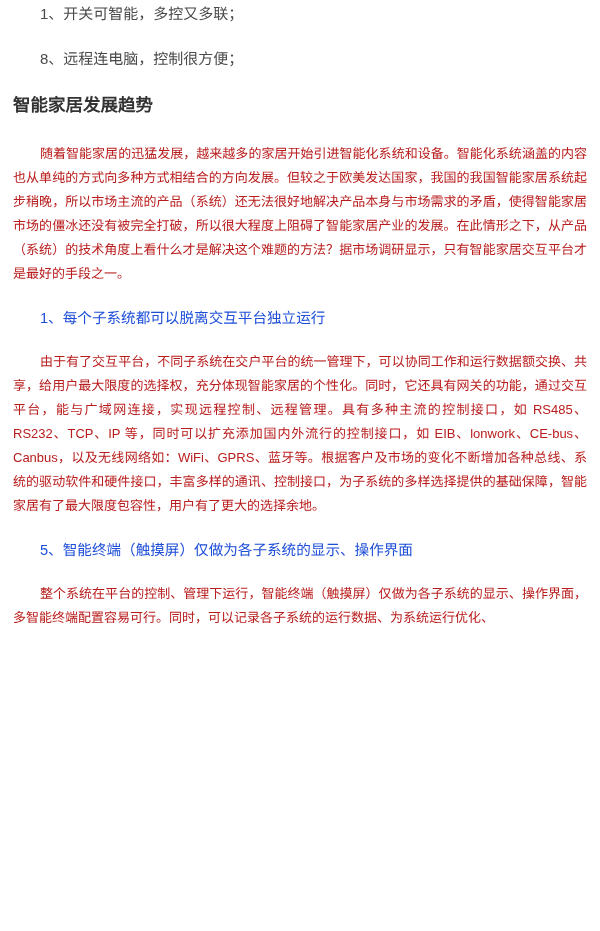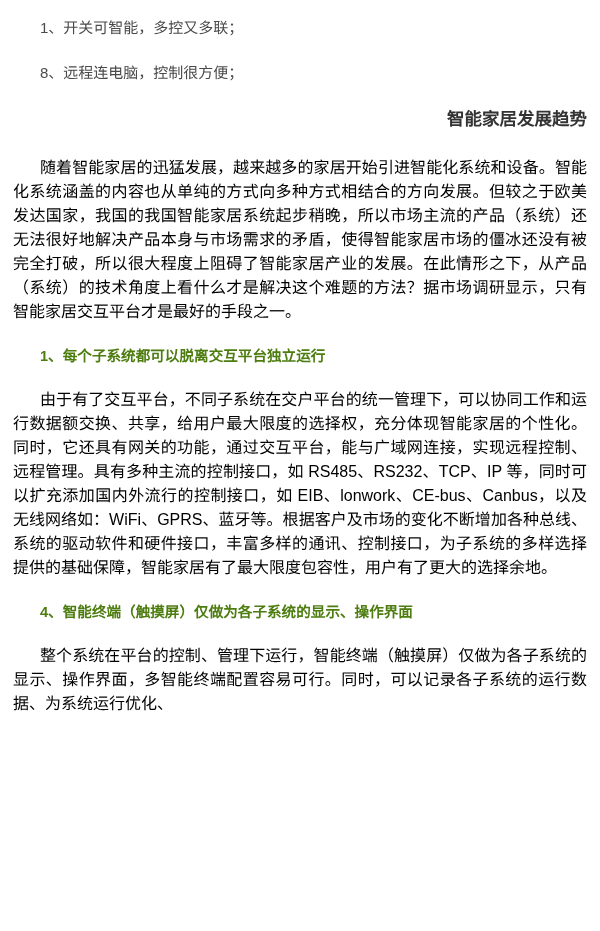--- a/index.html
+++ b/index.html
@@ -11,51 +11,50 @@
     width: 600px;
     height: 931px;
     overflow: hidden;
     font-family: "Liberation Sans", sans-serif;
     -webkit-font-smoothing: antialiased;
   }
   .page {
     box-sizing: border-box;
     width: 600px;
     height: 931px;
-    padding: 16px 13px 0 13px;
+    padding: 2px 13px 0 13px;
     background: #ffffff;
   }
   .intro-item {
     font-size: 15px;
     line-height: 24px;
     margin: 0 0 21px 0;
     color: #4a4a4a;
     text-indent: 27px;
     white-space: nowrap;
   }
   .section-title {
     font-size: 17.5px;
     font-weight: bold;
     color: #333333;
     line-height: 26px;
     margin: 16px 0 24px 0;
-    text-align: right;
   }
   .para {
-    font-size: 16px;
+    font-size: 13px;
     line-height: 24px;
-    color: #000000;
+    color: #b91c1c;
     margin: 0 0 20px 0;
     text-align: justify;
     text-indent: 27px;
   }
   .sub-heading {
     font-size: 14.6px;
-    font-weight: bold;
-    color: #4d7c0f;
+    font-weight: normal;
+    color: #1d4ed8;
     line-height: 24px;
     margin: 12px 0 20px 0;
     text-indent: 27px;
   }
 </style>
 </head>
 <body>
 
 <div class="page">
 
@@ -68,17 +67,17 @@
 
   <p class="para">随着智能家居的迅猛发展，越来越多的家居开始引进智能化系统和设备。智能化系统涵盖的内容也从单纯的方式向多种方式相结合的方向发展。但较之于欧美发达国家，我国的我国智能家居系统起步稍晚，所以市场主流的产品（系统）还无法很好地解决产品本身与市场需求的矛盾，使得智能家居市场的僵冰还没有被完全打破，所以很大程度上阻碍了智能家居产业的发展。在此情形之下，从产品（系统）的技术角度上看什么才是解决这个难题的方法？据市场调研显示，只有智能家居交互平台才是最好的手段之一。</p>
 
 
   <h2 class="sub-heading">1、每个子系统都可以脱离交互平台独立运行</h2>
 
 
 
   <p class="para">由于有了交互平台，不同子系统在交户平台的统一管理下，可以协同工作和运行数据额交换、共享，给用户最大限度的选择权，充分体现智能家居的个性化。同时，它还具有网关的功能，通过交互平台，能与广域网连接，实现远程控制、远程管理。具有多种主流的控制接口，如 RS485、RS232、TCP、IP 等，同时可以扩充添加国内外流行的控制接口，如 EIB、lonwork、CE-bus、Canbus，以及无线网络如：WiFi、GPRS、蓝牙等。根据客户及市场的变化不断增加各种总线、系统的驱动软件和硬件接口，丰富多样的通讯、控制接口，为子系统的多样选择提供的基础保障，智能家居有了最大限度包容性，用户有了更大的选择余地。</p>
 
-  <h2 class="sub-heading">4、智能终端（触摸屏）仅做为各子系统的显示、操作界面</h2>
+  <h2 class="sub-heading">5、智能终端（触摸屏）仅做为各子系统的显示、操作界面</h2>
 
   <p class="para">整个系统在平台的控制、管理下运行，智能终端（触摸屏）仅做为各子系统的显示、操作界面，多智能终端配置容易可行。同时，可以记录各子系统的运行数据、为系统运行优化、</p>
 
 </div>
 
 </body></html>

